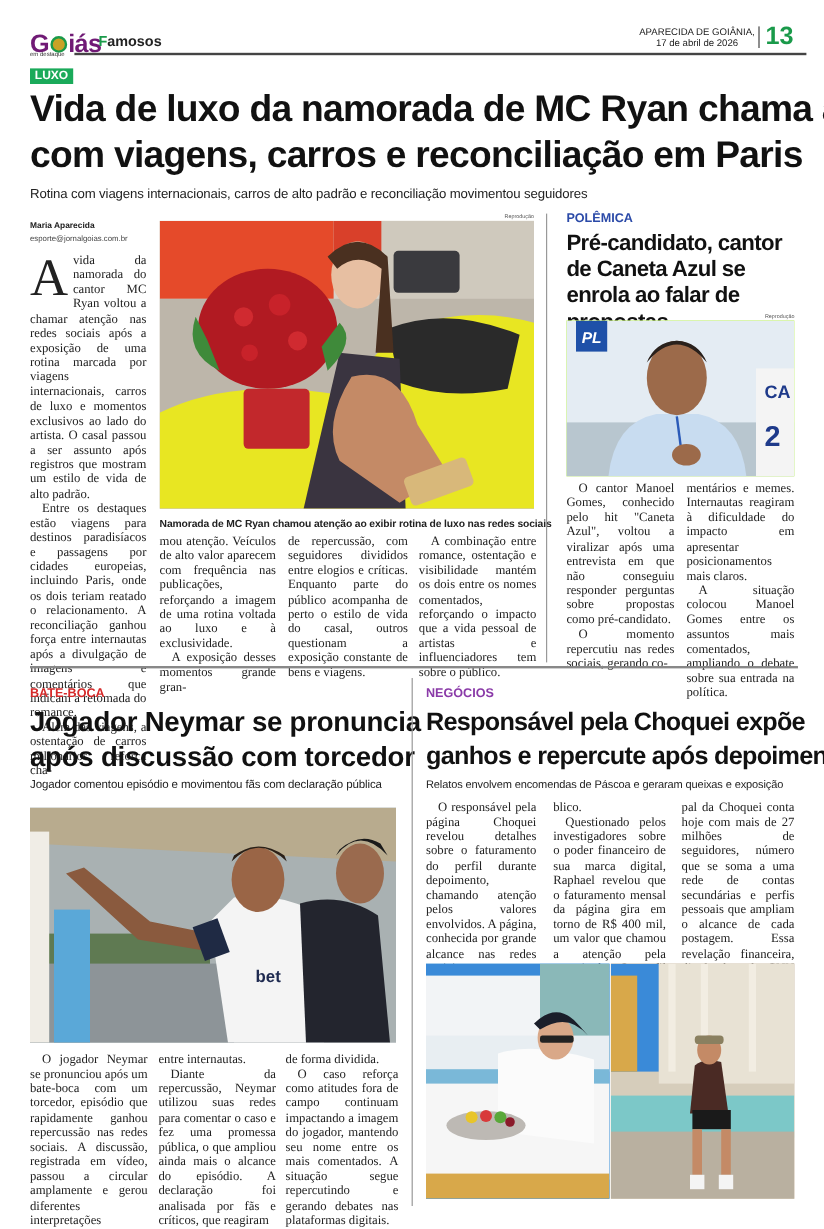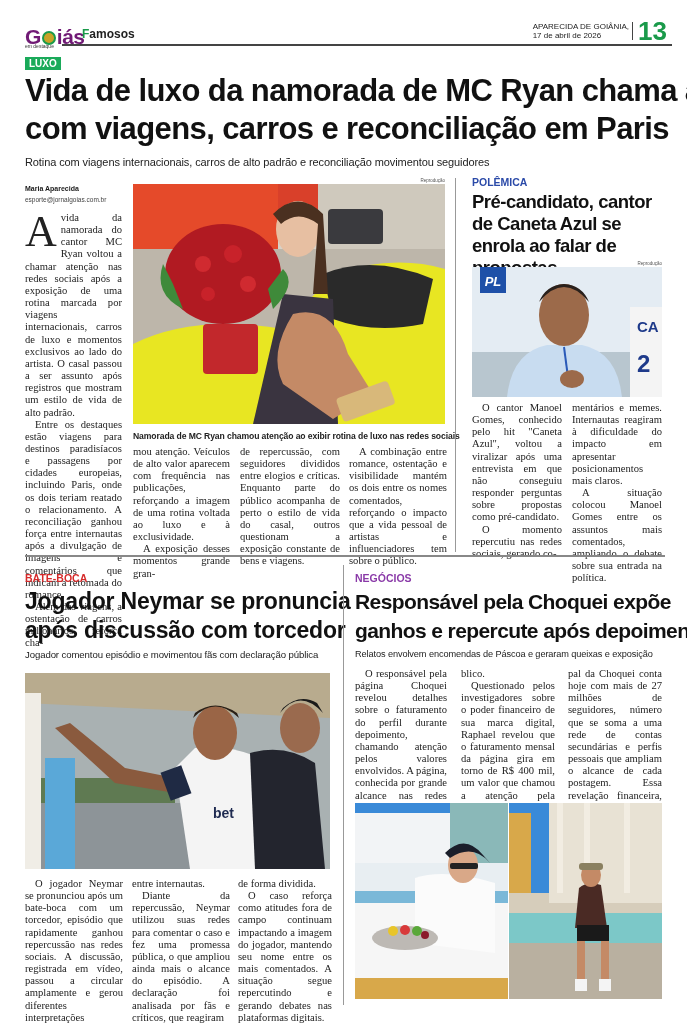--- a/index.html
+++ b/index.html
@@ -8,23 +8,23 @@
 .sans{font-family:"Liberation Sans",sans-serif}
 .abs{position:absolute}
 
 #logo{left:25px;top:22px;height:26px;display:flex;align-items:flex-end}
 #logo .gl{font-family:"Liberation Sans",sans-serif;font-weight:bold;font-size:21px;color:#701a75;letter-spacing:-0.5px;line-height:22px}
 #logo .gl .o{display:inline-block;width:14px;height:14px;border-radius:50%;background:#c9a227;border:2px solid #1a9a4a;vertical-align:-1px;margin:0 1px}
 #logo-sub{left:25px;top:43px;font-family:"Liberation Sans",sans-serif;font-size:5px;color:#333}
 #section-name{left:82px;top:27px;font-family:"Liberation Sans",sans-serif;font-weight:bold;font-size:12px;color:#222}
 #section-name .f{color:#1a9a4a}
 #header-rule{left:62px;top:44px;width:610px;height:1.5px;background:#444}
-#place{right:58px;top:22px;text-align:left;font-family:"Liberation Sans",sans-serif;font-size:8px;line-height:9px;color:#222}
+#place{right:58px;top:22px;text-align:center;font-family:"Liberation Sans",sans-serif;font-size:8px;line-height:9px;color:#222}
 #vbar{left:632px;top:22px;width:1px;height:18px;background:#444}
-#pageno{left:638px;top:19px;font-family:"Liberation Sans",sans-serif;font-weight:bold;font-size:26px;color:#1a9a4a;line-height:24px}
+#pageno{left:638px;top:19px;font-family:"Liberation Sans",sans-serif;font-weight:bold;font-size:21px;color:#1a9a4a;line-height:24px}
 .tag-box{background:#1aaa5a;color:#fff;font-family:"Liberation Sans",sans-serif;font-weight:bold;font-size:10px;padding:1px 4px;line-height:11px}
 .kicker{font-family:"Liberation Sans",sans-serif;font-weight:bold;font-size:10.5px;line-height:12px}
 .head{font-family:"Liberation Sans",sans-serif;font-weight:bold;color:#111;letter-spacing:-0.6px}
 .sub{font-family:"Liberation Sans",sans-serif;font-size:10px;color:#222;letter-spacing:-0.1px}
 .body-col{font-size:10.6px;line-height:12.15px;text-align:justify;hyphens:manual;color:#222}
 .body-col p{text-indent:10px}
 .credit{font-family:"Liberation Sans",sans-serif;font-size:4.5px;color:#555;text-align:right}
 .caption{font-family:"Liberation Sans",sans-serif;font-weight:bold;font-size:8.6px;color:#222;letter-spacing:-0.1px}
 .vline{width:1px;background:#999}
 .hline{height:1.5px;background:#888}

